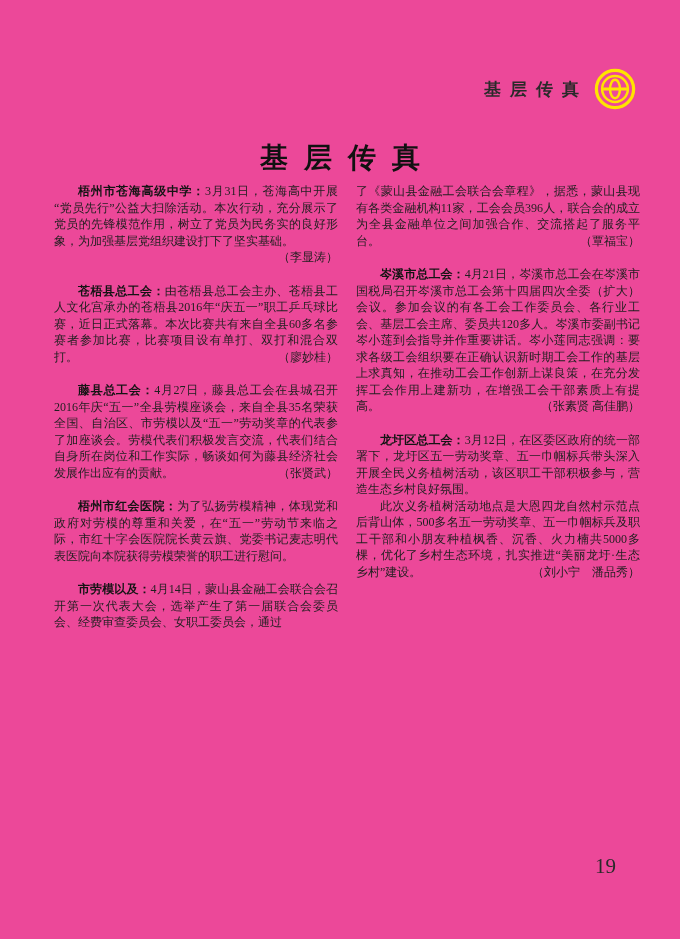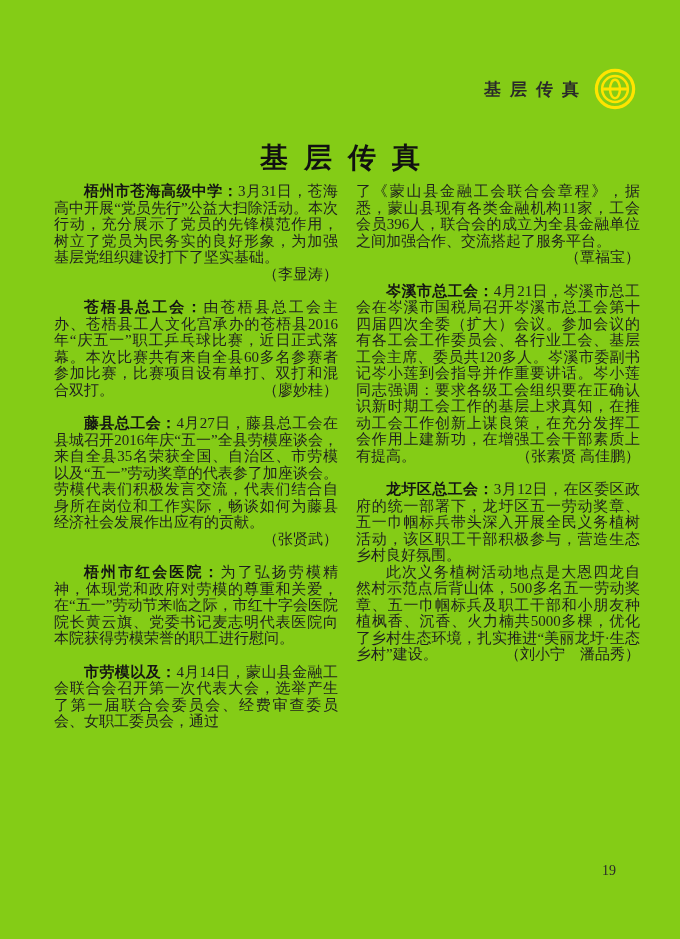--- a/index.html
+++ b/index.html
@@ -1,21 +1,21 @@
 <!DOCTYPE html>
 <html lang="zh" style="--logo-yellow: #FFE400;"><head>
 <meta charset="utf-8">
 <style>
   html,body{margin:0;padding:0;}
   body{
     width:680px;height:939px;position:relative;overflow:hidden;
     background:#ffffff;color:#222;
     font-family:"Liberation Serif","DejaVu Serif",serif;
   }
-  .sheet{position:absolute;inset:0;background:#84cc16;}
+  .sheet{position:absolute;inset:0;background:#ec4899;}
 
   
   .running-head{
     position:absolute;top:68px;right:44px;
     display:flex;align-items:center;gap:6px;
   }
   .running-head .head-label{
     font-size:17px;font-weight:bold;color:#2a2a2a;
     letter-spacing:9px;text-indent:0;white-space:nowrap;
     font-family:"Liberation Serif","DejaVu Serif",serif;
@@ -30,38 +30,38 @@
   }
 
   
   .columns{
     position:absolute;top:183px;left:54px;
     display:flex;gap:18px;
   }
   .col{width:284px;}
   .para{
     margin:0 0 17px 0;
-    font-size:15px;line-height:16.5px;
+    font-size:12px;line-height:16.5px;
     text-align:justify;text-indent:2em;
     color:#1f1f1f;
   }
   .para::after{content:"";display:block;clear:both;}
   .para .lead{
     font-weight:bold;
     font-family:"Liberation Sans","DejaVu Sans",sans-serif;
     color:#141414;
   }
   .para .byline{float:right;white-space:nowrap;}
   .para.no-indent{text-indent:0;}
   .para.tight{margin-bottom:0;}
 
   
   .page-number{
     position:absolute;right:64px;bottom:60px;
-    font-size:14px;color:#2a2a2a;
+    font-size:21px;color:#2a2a2a;
   }
 </style>
 </head>
 <body>
 
 <div class="sheet">
 
   <div class="running-head">
     <span class="head-label">基层传真</span>
     <span class="union-logo">

